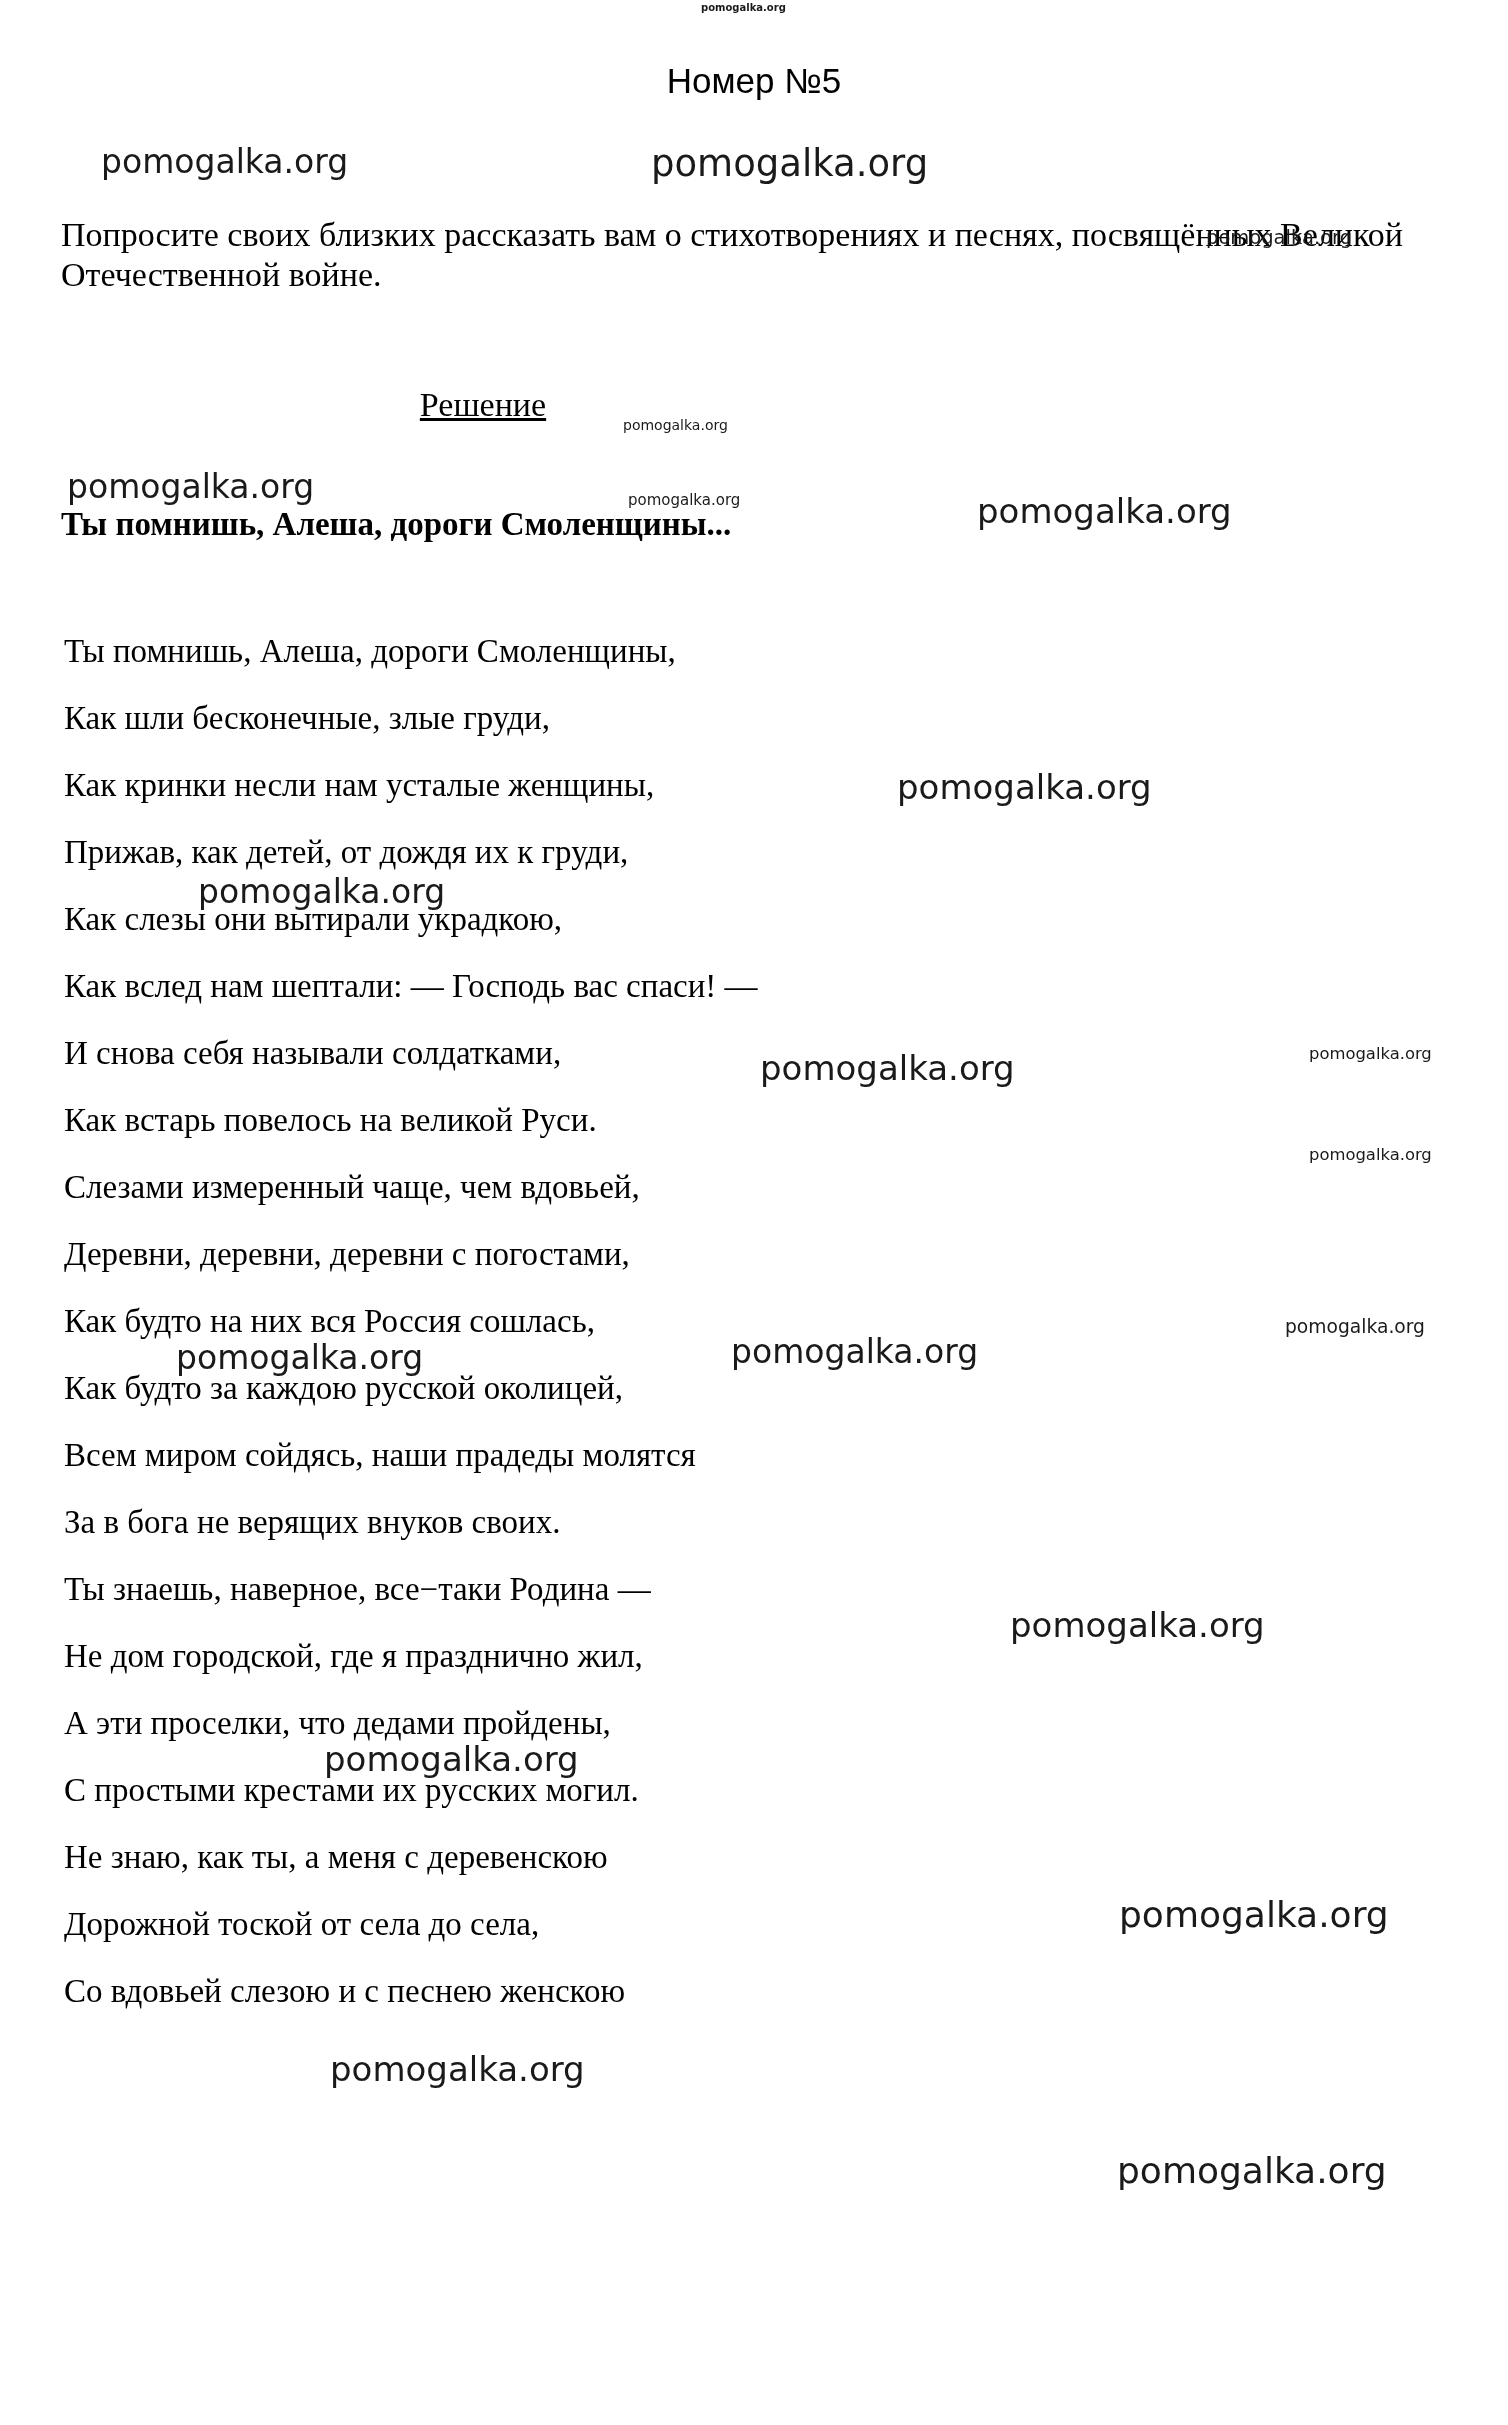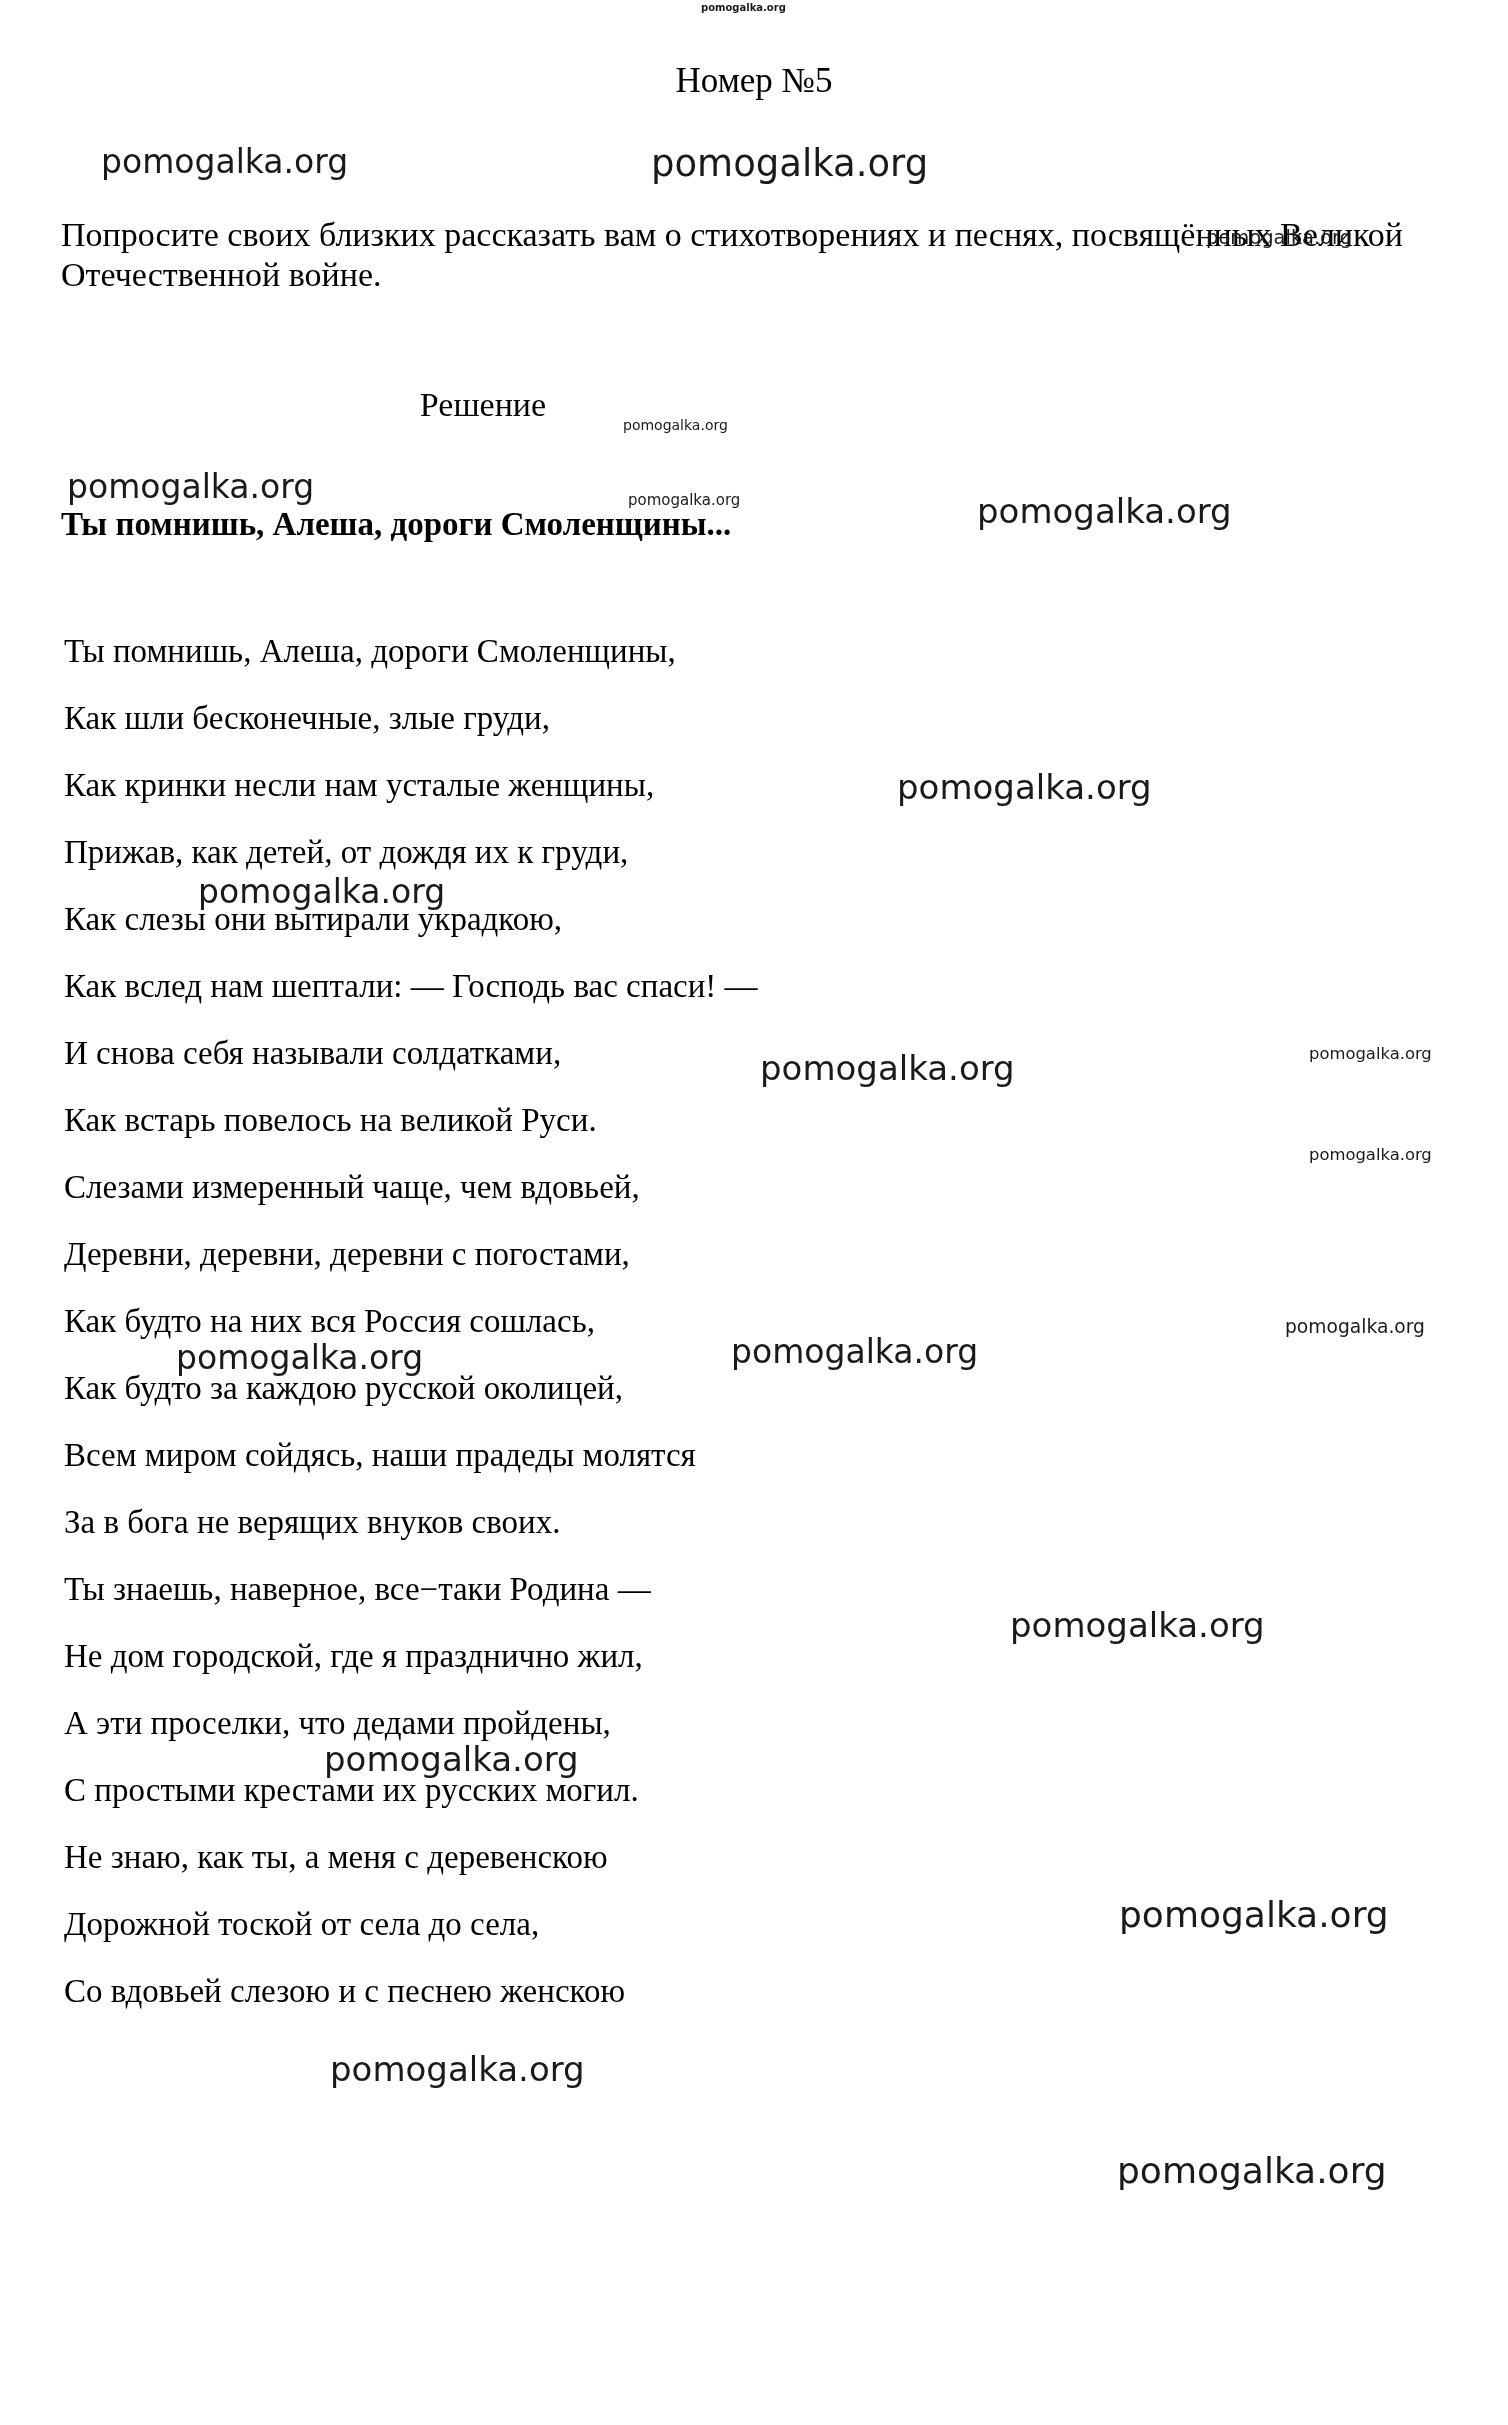--- a/index.html
+++ b/index.html
@@ -34,40 +34,41 @@
     width: 1508px;
   }
 
   .title {
     position: absolute;
     left: 0;
     top: 61px;
     width: 1508px;
     text-align: center;
     font-size: 35px;
-    font-family: Liberation Serif, serif;
+    font-family: Liberation Sans, sans-serif;
   }
 
   .task-text {
     position: absolute;
     left: 61px;
     top: 173px;
     width: 1418px;
     font-size: 34px;
     line-height: 1.18;
     margin-top: 42px;
   }
 
   .solution-label {
     position: absolute;
     left: 0;
     top: 386px;
     width: 966px;
     text-align: center;
     font-size: 34px;
+    text-decoration: underline;
   }
 
   .poem-title {
     position: absolute;
     left: 61px;
     top: 506px;
     font-size: 33px;
     font-weight: bold;
     white-space: nowrap;
   }

